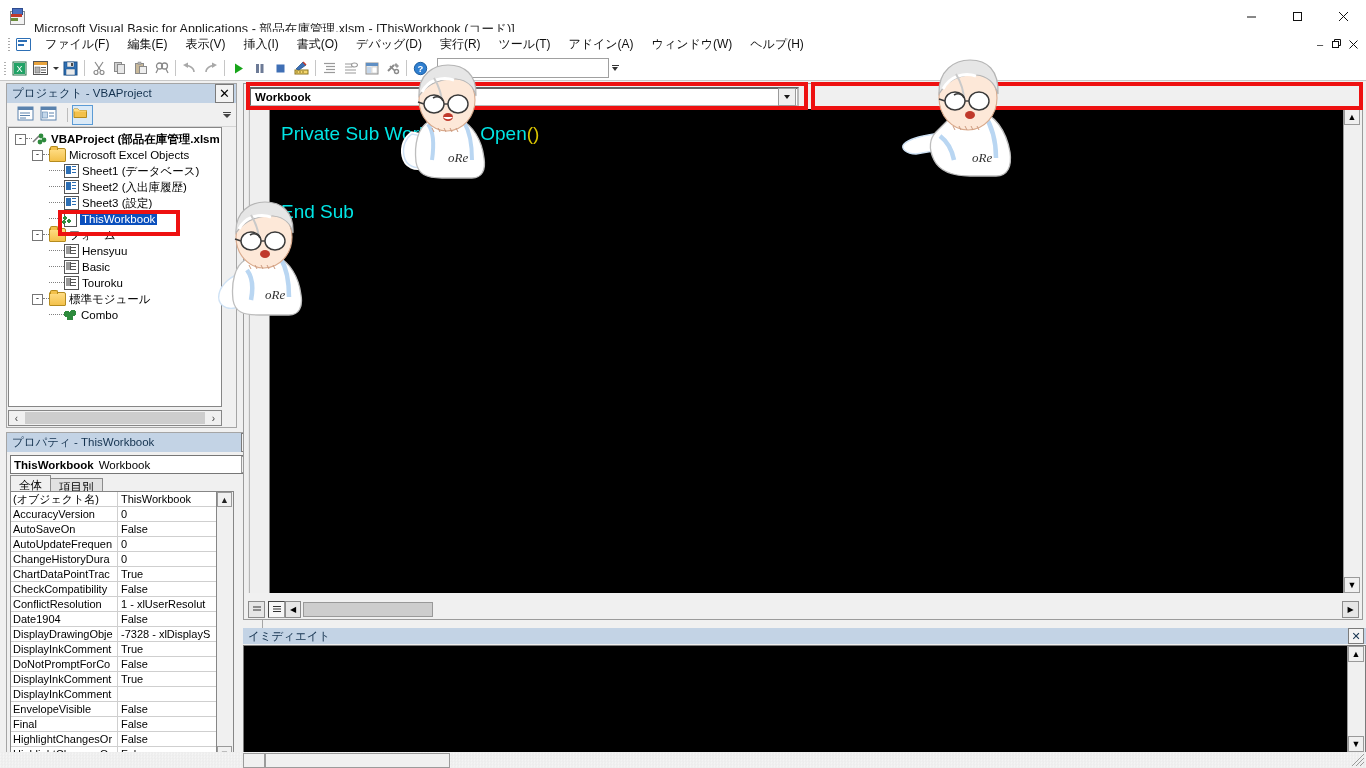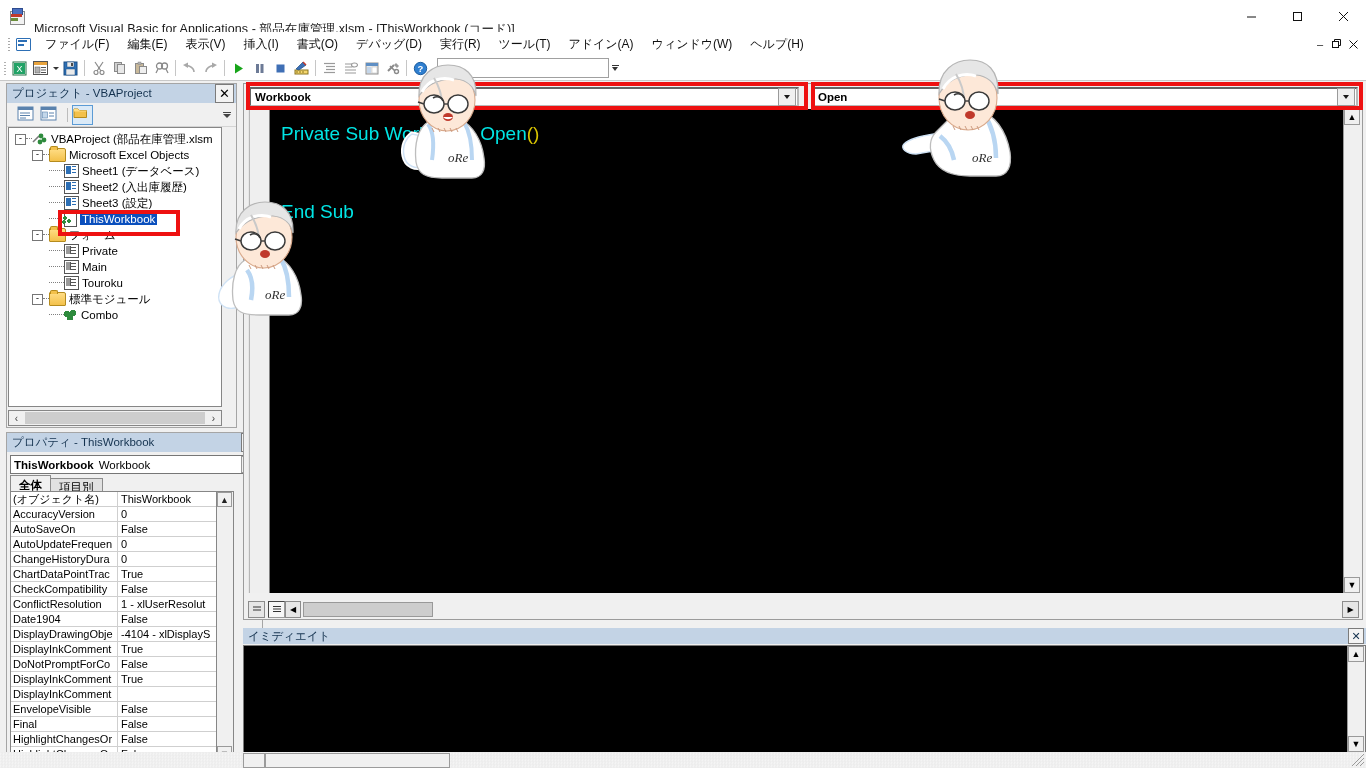--- a/index.html
+++ b/index.html
@@ -65,21 +65,21 @@
   .ptb-sep{width:1px;height:14px;background:#bcbcbc;margin:0 4px;}
   .proj-more{margin-left:auto;margin-right:3px;width:12px;display:flex;flex-direction:column;align-items:center;}
   .proj-more b{display:block;width:8px;height:1px;background:#444;margin-bottom:1px;}
   .proj-more i{width:0;height:0;border-left:4px solid transparent;border-right:4px solid transparent;border-top:4px solid #444;}
   .tree{position:absolute;left:1px;top:43px;width:214px;height:280px;background:#fff;
     border:1px solid #868686;box-sizing:border-box;overflow:hidden;padding-top:3px;}
   .trow{height:16px;display:flex;align-items:center;font-size:11.5px;color:#000;white-space:nowrap;position:relative;}
   .tw{display:inline-block;flex:none;}
   .tlabel{margin-left:3px;}
   .tlabel.sel{background:#0a4fbd;color:#fff;padding:0 2px;}
-  .tbold{font-weight:normal;}
+  .tbold{font-weight:bold;}
   .expander{width:9px;height:9px;border:1px solid #767676;background:#fff;color:#000;
     font-size:9px;line-height:7px;text-align:center;display:inline-block;flex:none;font-family:"DejaVu Sans Mono",monospace;}
   .dash{width:8px;height:1px;border-top:1px dotted #808080;display:inline-block;}
   
   .ic{width:14px;height:13px;position:relative;flex:none;}
   .ic-folder{width:15px;height:12px;background:linear-gradient(#ffdd85,#f3c14b);border:1px solid #b58b1d;border-radius:1px 2px 1px 1px;}
   .ic-folder:before{content:"";position:absolute;left:0;top:-3px;width:6px;height:3px;background:#f3c14b;border:1px solid #b58b1d;border-bottom:none;border-radius:2px 2px 0 0;}
   .ic-sheet{width:13px;height:12px;background:#fff;border:1px solid #555;position:relative;}
   .ic-sheet:before{content:"";position:absolute;left:1px;top:1px;width:5px;height:8px;background:#2d6fb5;}
   .ic-sheet:after{content:"";position:absolute;left:7px;top:1px;width:4px;height:8px;
@@ -107,21 +107,21 @@
   .props{position:absolute;left:6px;top:432px;width:257px;height:334px;background:#f0f0f0;
     border:1px solid #a5a5a5;box-sizing:border-box;}
   .prop-combo{margin:3px 3px 0 3px;height:17px;background:#fff;border:1px solid #767676;
     display:flex;align-items:center;padding-left:3px;font-size:11.5px;}
   .prop-combo .cbtn{margin-left:auto;width:15px;height:15px;background:#f0f0f0;border:1px solid #9a9a9a;
     display:flex;align-items:center;justify-content:center;}
   .prop-combo .cbtn i{width:0;height:0;border-left:3px solid transparent;border-right:3px solid transparent;border-top:3px solid #222;}
   .prop-tabs{height:18px;display:flex;align-items:flex-end;margin:3px 0 0 3px;}
   .ptab{height:16px;padding:0 8px;font-size:11.5px;border:1px solid #8c8c8c;border-bottom:none;
     background:#e1e1e1;display:flex;align-items:center;margin-right:-1px;}
-  .ptab.active{background:#f0f0f0;height:18px;font-weight:bold;border-bottom:1px solid #f0f0f0;}
+  .ptab.active{background:#f0f0f0;height:18px;font-weight:normal;border-bottom:1px solid #f0f0f0;}
   .grid{position:absolute;left:3px;top:58px;width:224px;height:271px;border:1px solid #868686;
     background:#fff;box-sizing:border-box;overflow:hidden;display:flex;}
   .gridcols{flex:1;display:flex;flex-direction:column;}
   .grow{height:15px;display:flex;border-bottom:1px solid #cfcfcf;font-size:11px;line-height:14px;}
   .gname{width:104px;padding-left:2px;border-right:1px solid #cfcfcf;overflow:hidden;white-space:nowrap;color:#000;}
   .gval{flex:1;padding-left:3px;overflow:hidden;white-space:nowrap;color:#000;}
   .gvs{position:relative;width:16px;background:#f0f0f0;border-left:1px solid #868686;}
   .gvs .ar{position:absolute;left:0;width:15px;height:15px;background:#f0f0f0;border:1px solid #9a9a9a;
     box-sizing:border-box;display:flex;align-items:center;justify-content:center;font-size:9px;color:#222;}
   .gvs .up{top:0;}
@@ -482,27 +482,27 @@
           <span class="tw" style="width: 23px;"></span>
           <span class="expander">-</span>
           <span class="dash" style="width: 6px;"></span>
           <span class="ic ic-folder"></span>
           <span class="tlabel">フォーム</span>
         </div>
         <div class="trow">
           <span class="tw" style="width: 40px;"></span>
           <span class="dash" style="width: 15px;"></span>
           <span class="ic ic-form"></span>
-          <span class="tlabel">Private</span>
+          <span class="tlabel">Hensyuu</span>
         </div>
         <div class="trow">
           <span class="tw" style="width: 40px;"></span>
           <span class="dash" style="width: 15px;"></span>
           <span class="ic ic-form"></span>
-          <span class="tlabel">Main</span>
+          <span class="tlabel">Basic</span>
         </div>
         <div class="trow">
           <span class="tw" style="width: 40px;"></span>
           <span class="dash" style="width: 15px;"></span>
           <span class="ic ic-form"></span>
           <span class="tlabel">Touroku</span>
         </div>
         <div class="trow">
           <span class="tw" style="width: 23px;"></span>
           <span class="expander">-</span>
@@ -574,21 +574,21 @@
           <div class="grow">
             <div class="gname">ConflictResolution</div>
             <div class="gval">1 - xlUserResolut</div>
           </div>
           <div class="grow">
             <div class="gname">Date1904</div>
             <div class="gval">False</div>
           </div>
           <div class="grow">
             <div class="gname">DisplayDrawingObje</div>
-            <div class="gval">-4104 - xlDisplayS</div>
+            <div class="gval">-7328 - xlDisplayS</div>
           </div>
           <div class="grow">
             <div class="gname">DisplayInkComment</div>
             <div class="gval">True</div>
           </div>
           <div class="grow">
             <div class="gname">DoNotPromptForCo</div>
             <div class="gval">False</div>
           </div>
           <div class="grow">
@@ -620,26 +620,20 @@
         <div class="ar up">▲</div>
         <div class="ar dn">▼</div>
       </div>
     </div>
   </div>
 
   <div class="codewin">
     <div class="cmb-row">
       <div class="cmb" style="left:5px;top:3px;width:550px;">
         <span>Workbook</span>
-        <div class="arrow">
-            <i></i>
-          </div>
-      </div>
-      <div class="cmb" style="left:568px;top:3px;width:546px;">
-        <span>Open</span>
         <div class="arrow">
             <i></i>
           </div>
       </div>
     </div>
 
     <div class="codearea">
       <div class="gutter"></div>
       <div class="codetext"><span>Private Sub Workbook_Open</span><span class="paren">()</span>
 <span style="display:block;height:39px;"></span><span>End Sub</span></div>

